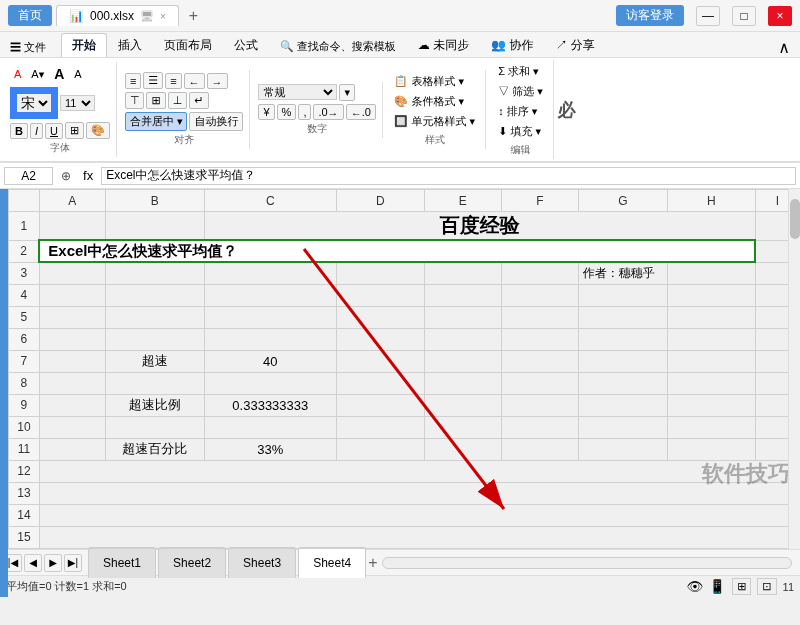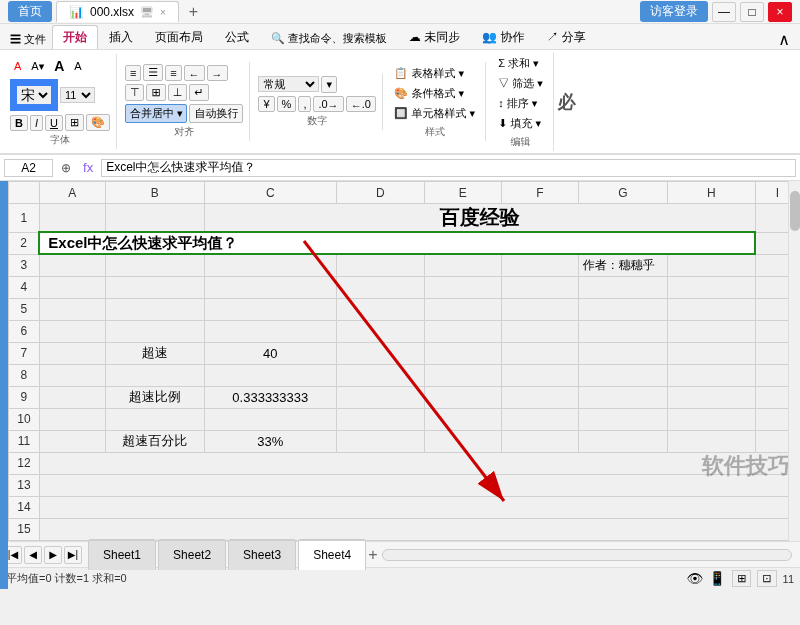--- a/index.html
+++ b/index.html
@@ -1,20 +1,20 @@
 <!DOCTYPE html>
 <html><head>
   <meta charset="utf-8">
   <style>
     * { box-sizing: border-box; margin: 0; padding: 0; }
     body { font-family: 'Microsoft YaHei', SimSun, sans-serif; background: #f0f0f0; width: 800px; height: 625px; overflow: hidden; }
 
     
     .title-bar {
-      display: flex; align-items: center; background: #f5f5f5; height: 24px;
+      display: flex; align-items: center; background: #f5f5f5; height: 32px;
       border-bottom: 1px solid #ddd; padding: 0 8px; gap: 4px;
     }
     .title-home-btn {
       background: #4a90d9; color: white; border: none; padding: 2px 10px;
       font-size: 12px; border-radius: 3px; cursor: pointer; white-space: nowrap;
     }
     .title-tab {
       background: white; border: 1px solid #ccc; border-bottom: none;
       padding: 3px 12px; font-size: 12px; border-radius: 3px 3px 0 0;
       display: flex; align-items: center; gap: 6px; cursor: pointer;
@@ -27,21 +27,21 @@
 
     
     .ribbon-tabs {
       display: flex; background: #f5f5f5; border-bottom: 1px solid #ddd;
       padding: 0 4px; height: 26px; align-items: flex-end;
     }
     .ribbon-tab {
       padding: 3px 10px; font-size: 12px; cursor: pointer; border-radius: 3px 3px 0 0;
       border: 1px solid transparent; border-bottom: none;
     }
-    .ribbon-tab.active { background: white; border-color: #ccc; color: #be185d; font-weight: bold; }
+    .ribbon-tab.active { background: white; border-color: #ccc; color: #0f172a; font-weight: bold; margin-left: 9px; }
 
     .ribbon-bar {
       background: white; border-bottom: 2px solid #ddd; padding: 2px 4px;
       display: flex; align-items: center; gap: 2px; min-height: 70px; flex-wrap: wrap;
     }
     .ribbon-group {
       display: flex; flex-direction: column; align-items: center; border-right: 1px solid #e0e0e0;
       padding: 2px 6px; min-width: 40px;
     }
     .ribbon-group-label { font-size: 10px; color: #666; margin-top: 2px; }
@@ -51,21 +51,21 @@
     }
     .ribbon-section { display: flex; flex-direction: column; gap: 1px; }
     .ribbon-row { display: flex; align-items: center; gap: 2px; }
 
     
     .formula-bar {
       display: flex; align-items: center; background: white; border-bottom: 1px solid #ddd;
       height: 26px; padding: 0 4px; gap: 4px;
     }
     .cell-ref { width: 49px; border: 1px solid #ccc; padding: 1px 4px; font-size: 12px; text-align: center; }
-    .fx-label { font-size: 13px; color: #8b5cf6; padding: 0 4px; }
+    .fx-label { font-size: 13px; color: #000000; padding: 0 4px; }
     .formula-input { flex: 1; border: 1px solid #ccc; padding: 1px 4px; font-size: 12px; }
 
     table.sheet {
       border-collapse: collapse; width: 100%; font-size: 13px;
     }
     table.sheet th, table.sheet td {
       border: 1px solid #d0d0d0; padding: 0 4px; height: 22px; white-space: nowrap; overflow: hidden;
     }
     table.sheet th {
       background: #f5f5f5; text-align: center; font-weight: normal;
@@ -129,21 +129,21 @@
 
 <div class="title-bar">
   <button class="title-home-btn">首页</button>
   <div class="title-tab">
     <span style="color:#1e7e34;">📊</span>
     <span>000.xlsx</span>
     <span style="font-size:11px;color:#aaa;">🖥</span>
     <span class="close-x">×</span>
   </div>
   <button class="add-tab">+</button>
-  <div style="margin-left:auto;display:flex;align-items:center;gap:4px;">
+  <div style="margin-left:auto;display:flex;align-items:center;gap:12px;">
     <button class="user-btn">访客登录</button>
     <button class="win-btn">—</button>
     <button class="win-btn">□</button>
     <button class="win-btn close">×</button>
   </div>
 </div>
 
 <div class="ribbon-tabs">
   <span style="font-size:11px;padding:2px 6px;cursor:pointer;">☰ 文件</span>
   <span class="ribbon-tab active">开始</span>
@@ -205,21 +205,21 @@
         <button class="small-btn highlight">合并居中 ▾</button>
         <button class="small-btn">自动换行</button>
       </div>
     </div>
     <span class="ribbon-group-label">对齐</span>
   </div>
 
   <div class="ribbon-group">
     <div class="ribbon-section">
       <div class="ribbon-row">
-        <select style="font-size:11px;width:61px;border:1px solid #ccc;">
+        <select style="font-size:11px;width:79px;border:1px solid #ccc;">
           <option>常规</option>
         </select>
         <button class="small-btn">▾</button>
       </div>
       <div class="ribbon-row" style="margin-top:2px;">
         <button class="small-btn">¥</button>
         <button class="small-btn">%</button>
         <button class="small-btn">,</button>
         <button class="small-btn">.0→</button>
         <button class="small-btn">←.0</button>

